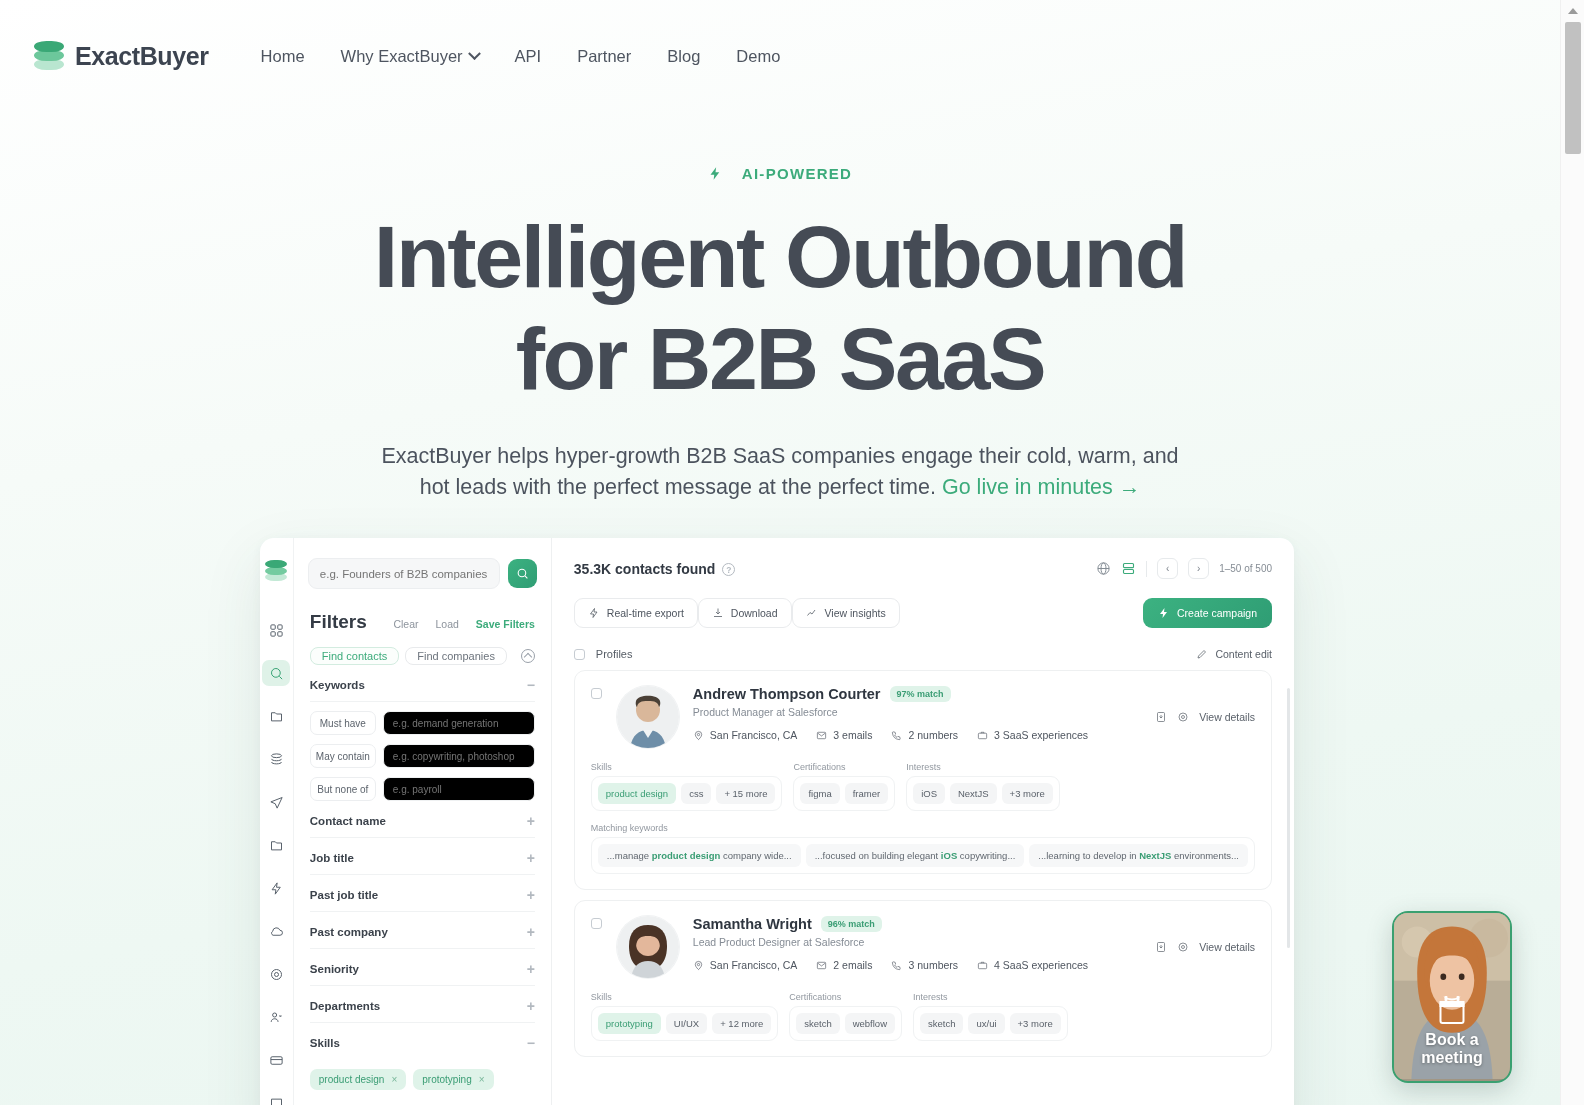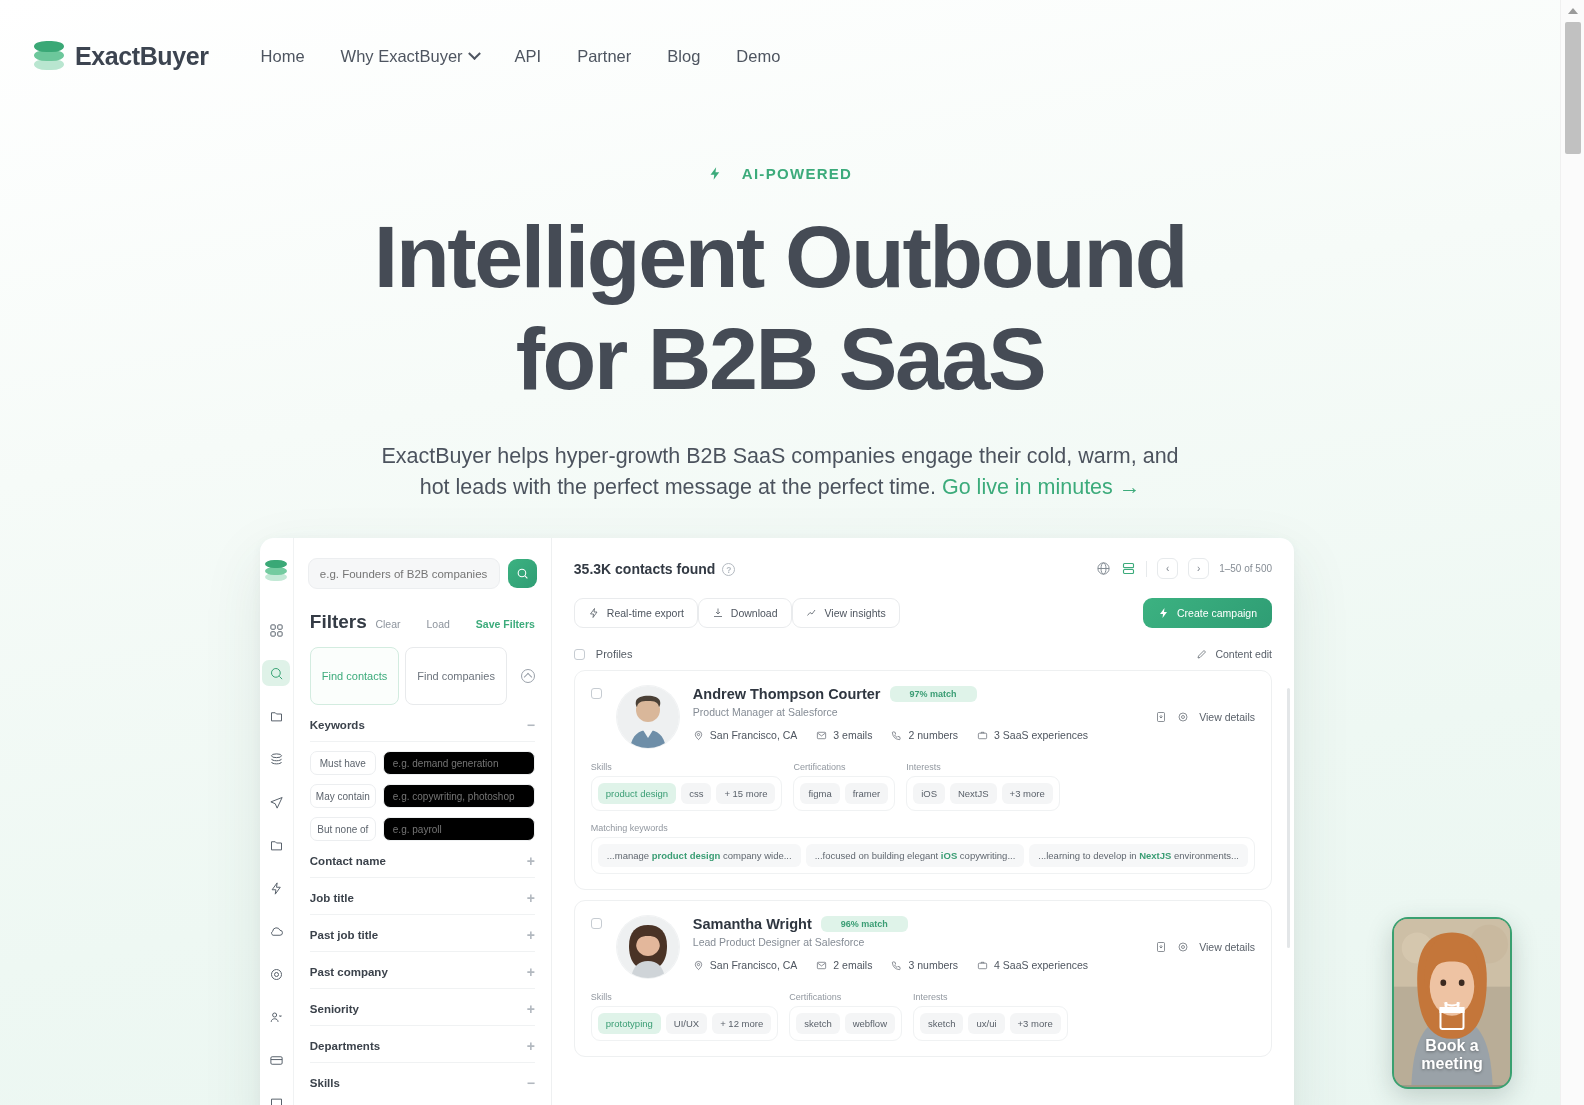--- a/index.html
+++ b/index.html
@@ -67,24 +67,24 @@
   .filters { width: 275px; border-right: 1px solid #eef0f1; padding: 20px 0 0 0; }
   .search-row { display: flex; gap: 8px; padding: 0 14px 0 14px; align-items: center; }
   .search-input {
     flex: 1; height: 31px; border-radius: 9px; background: #f6f7f8; border: 1px solid #eceef0;
     font-size: 11.5px; color: #9aa1aa; padding: 0 11px; font-family: inherit;
   }
   .search-btn { width: 29px; height: 29px; border-radius: 9px; background: linear-gradient(135deg,#3cb281,#2f9d74); border: none; cursor: pointer; display:flex;align-items:center;justify-content:center; }
   .search-btn svg { width: 13px; height: 13px; stroke: #fff; fill: none; stroke-width: 2; }
   .f-title-row { display: flex; align-items: baseline; padding: 22px 16px 0 16px; }
   .f-title { font-size: 19px; font-weight: 700; color: #343b45; }
-  .f-links { margin-left: auto; display: flex; gap: 26px; font-size: 10.5px; color: #8d949d; }
+  .f-links { margin-left: auto; display: flex; gap: 17px; font-size: 10.5px; color: #8d949d; }
   .f-links .save { color: #3cab7b; font-weight: 600; }
   .tabs { display: flex; align-items: center; gap: 6px; padding: 14px 16px 0 16px; }
-  .tab { font-size: 11px; padding: 22px 11px; border-radius: 8px; border: 1px solid #e8eaec; color: #6d747d; cursor: pointer; }
+  .tab { font-size: 11px; padding: 2px 11px; border-radius: 8px; border: 1px solid #e8eaec; color: #6d747d; cursor: pointer; }
   .tab.on { color: #3cab7b; border-color: #d3ece0; background: #fbfefc; }
   .tab-ico { margin-left: auto; width: 14px; height: 14px; border: 1.3px solid #9aa1aa; border-radius: 50%; position: relative; }
   .tab-ico:after { content:""; position:absolute; left:3.5px; top:3.5px; width:5px;height:5px;border-left:1.3px solid #9aa1aa;border-top:1.3px solid #9aa1aa; transform: rotate(45deg);}
   .fsec { padding: 0 16px; }
   .fsec-head { display: flex; align-items: center; font-size: 11.5px; color: #3b424b; font-weight: 600; padding: 13px 0 9px 0; border-bottom: 1px solid #f0f2f3; }
   .fsec-head .pm { margin-left: auto; color: #b2b8bf; font-size: 14px; line-height: 1; }
   .kw-row { display: flex; gap: 7px; margin-top: 9px; }
   .kw-label { width: 66px; height: 24px; border: 1px solid #eceef0; border-radius: 7px; font-size: 10px; color: #5d646d; display: flex; align-items: center; justify-content: center; }
   .kw-input { flex: 1; height: 24px; border: 1px solid #eff1f2; border-radius: 7px; background: #000000; font-size: 10px; color: #a6acb4; padding: 0 9px; font-family: inherit; }
   .chips { display: flex; gap: 7px; margin-top: 10px; flex-wrap: wrap; }
@@ -110,41 +110,41 @@
   .cbox { width: 11px; height: 11px; border: 1.3px solid #c6ccd2; border-radius: 3px; margin-right: 11px; cursor: pointer; }
   .cedit { margin-left: auto; display: flex; align-items: center; gap: 7px; font-size: 10.5px; color: #5a616a; cursor: pointer; }
   .cedit svg { width: 12px; height: 12px; stroke: #5a616a; fill: none; stroke-width: 1.5; }
 
   .card { border: 1px solid #eef0f1; border-radius: 11px; margin-top: 10px; padding: 15px 16px; background: #fff; }
   .c-top { display: flex; }
   .c-cbox { margin-top: 2px; }
   .avatar { width: 62px; height: 62px; border-radius: 50%; margin-left: 4px; margin-right: 14px; overflow: hidden; flex: none; box-shadow: 0 0 0 1px #f0f2f3; }
   .c-name-row { display: flex; align-items: center; gap: 9px; }
   .c-name { font-size: 14.5px; font-weight: 700; color: #2f3views; color:#2f3640; }
-  .badge { background: #dff3e9; color: #3a9d74; font-size: 9px; padding: 3px 20px; border-radius: 6px; font-weight: 600; }
+  .badge { background: #dff3e9; color: #3a9d74; font-size: 9px; padding: 3px 7px; border-radius: 6px; font-weight: 600; }
   .c-role { font-size: 10.5px; color: #858c95; margin-top: 4px; }
   .c-meta { display: flex; gap: 19px; margin-top: 11px; font-size: 10.5px; color: #4e555f; }
   .c-meta span { display: flex; align-items: center; gap: 6px; }
   .c-meta svg { width: 11px; height: 11px; stroke: #4e555f; fill: none; stroke-width: 1.4; }
   .c-actions { margin-left: auto; display: flex; align-items: center; gap: 10px; font-size: 10.5px; color: #5a616a; }
   .c-actions svg { width: 12px; height: 12px; stroke: #5a616a; fill: none; stroke-width: 1.4; }
   .taggroups { display: flex; gap: 11px; margin-top: 14px; }
   .tg-label { font-size: 9px; color: #9298a0; margin-bottom: 4px; }
   .tg-box { border: 1px solid #f0f2f3; border-radius: 9px; padding: 6px; display: flex; gap: 5px; }
   .tag { background: #f4f5f6; color: #5a616a; font-size: 9.5px; padding: 5px 8px; border-radius: 6px; white-space: nowrap; }
   .tag.hl { background: #dff3e9; color: #3a9d74; }
   .mk-label { font-size: 9px; color: #9298a0; margin-top: 12px; margin-bottom: 4px; }
   .mk-box { border: 1px solid #f0f2f3; border-radius: 9px; padding: 6px; display: flex; gap: 5px; }
   .mk { background: #f6f7f8; font-size: 9.5px; color: #60676f; padding: 6px 9px; border-radius: 6px; white-space: nowrap; }
   .mk b { color: #3a9d74; font-weight: 600; }
   .scroll-thumb { position: absolute; right: 4px; top: 150px; width: 3px; height: 260px; background: #e3e6e8; border-radius: 3px; }
 
   
   .video {
-    position: absolute; right: 48px; bottom: 16px; width: 120px; height: 172px;
+    position: absolute; right: 48px; bottom: 22px; width: 120px; height: 172px;
     border-radius: 16px; border: 2.5px solid #3aa070; overflow: hidden;
     box-shadow: 0 8px 26px rgba(40,70,60,.22); cursor: pointer;
     background: linear-gradient(160deg,#cfc6b4,#9a8f7d);
   }
   .video .face { position: absolute; inset: 0; }
   .v-cal { position: absolute; left: 50%; transform: translateX(-50%); top: 88px; width: 25px; height: 23px; border: 2.4px solid #fff; border-radius: 3px; }
   .v-cal:before { content:""; position: absolute; left: -2.4px; right: -2.4px; top: -2.4px; height: 6px; background: #fff; }
   .v-cal:after { content:""; position:absolute; left:3px; top:-7px; width:3px;height:5px;background:#fff;border-radius:1px; box-shadow: 12px 0 0 #fff; }
   .v-text { position: absolute; left: 0; right: 0; bottom: 14px; text-align: center; color: #fff; font-size: 16px; font-weight: 600; line-height: 1.12; text-shadow: 0 1px 3px rgba(0,0,0,.35); }
 

